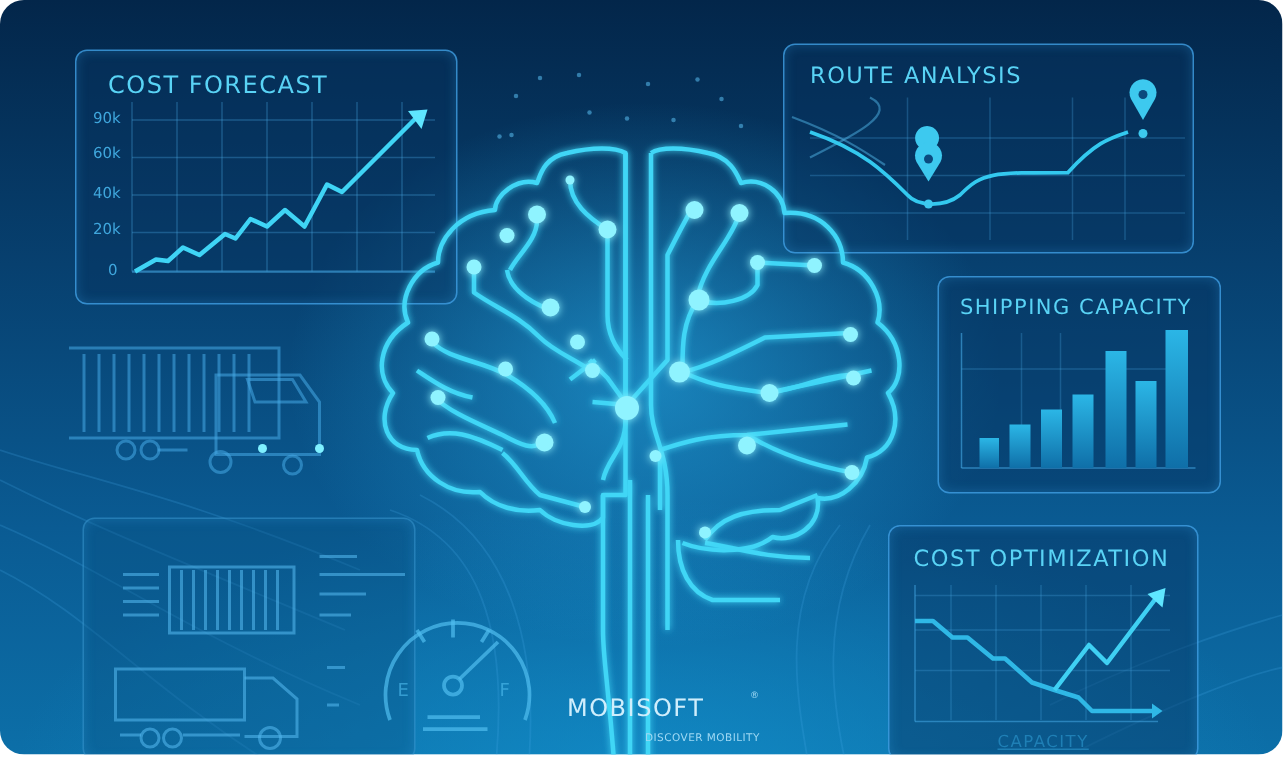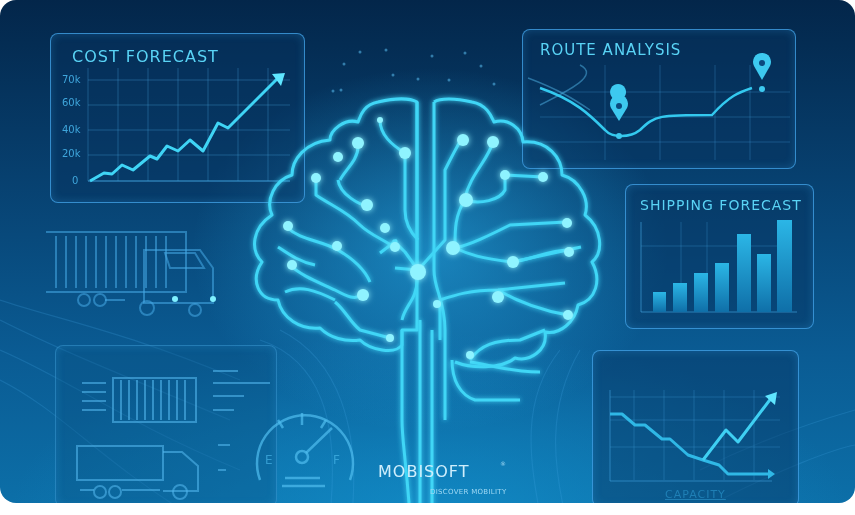--- a/index.html
+++ b/index.html
@@ -59,21 +59,21 @@
         <circle cx="449" cy="80" r="1.5"></circle>
       <circle cx="481" cy="66" r="1.5"></circle>
         <circle cx="494" cy="84" r="1.5"></circle>
       <circle cx="333" cy="91" r="1.5"></circle>
         <circle cx="341" cy="90" r="1.5"></circle>
     </g>
   </svg>
 
   <div class="panel" style="left:50px;top:33px;width:253px;height:168px;"></div>
   <div class="panel-title" style="left:72px;top:47px;font-size:16px;">COST FORECAST</div>
-  <div class="tick" style="left:62px;top:74px;">70k</div>
+  <div class="tick" style="left:62px;top:74px;">90k</div>
   <div class="tick" style="left:62px;top:97px;">60k</div>
   <div class="tick" style="left:62px;top:124px;">40k</div>
   <div class="tick" style="left:62px;top:148px;">20k</div>
   <div class="tick" style="left:72px;top:175px;">0</div>
   <svg width="855" height="515" style="left:0;top:0">
     <g stroke="rgba(70,160,220,0.35)" stroke-width="1">
       <line x1="88" y1="80" x2="290" y2="80"></line>
         <line x1="88" y1="105" x2="290" y2="105"></line>
       <line x1="88" y1="130" x2="290" y2="130"></line>
         <line x1="88" y1="155" x2="290" y2="155"></line>
@@ -112,21 +112,21 @@
       <circle cx="619" cy="136" r="3"></circle>
     </g>
     <g fill="#3dc9ef">
       <path d="M754 66 A9 9 0 1 1 770 66 L762 80 Z"></path>
       <circle cx="762" cy="63" r="3" fill="#0b4a7e"></circle>
       <circle cx="762" cy="89" r="3"></circle>
     </g>
   </svg>
 
   <div class="panel" style="left:625px;top:184px;width:187px;height:143px;"></div>
-  <div class="panel-title" style="left:640px;top:197px;font-size:14px;">SHIPPING FORECAST</div>
+  <div class="panel-title" style="left:640px;top:197px;font-size:14px;">SHIPPING CAPACITY</div>
   <svg width="855" height="515" style="left:0;top:0">
     <g stroke="rgba(70,160,220,0.3)" stroke-width="1">
       <line x1="681" y1="222" x2="681" y2="312"></line>
         <line x1="707" y1="222" x2="707" y2="312"></line>
       <line x1="641" y1="246" x2="780" y2="246"></line>
     </g>
     <line x1="641" y1="222" x2="641" y2="312" stroke="rgba(70,170,230,0.6)"></line>
     <line x1="641" y1="312" x2="797" y2="312" stroke="rgba(70,170,230,0.6)"></line>
     <defs>
       <linearGradient id="barg" x1="0" y1="0" x2="0" y2="1">
@@ -139,20 +139,21 @@
       <rect x="673" y="283" width="14" height="29"></rect>
       <rect x="694" y="273" width="14" height="39"></rect>
       <rect x="715" y="263" width="14" height="49"></rect>
       <rect x="737" y="234" width="14" height="78"></rect>
       <rect x="757" y="254" width="14" height="58"></rect>
       <rect x="777" y="220" width="15" height="92"></rect>
     </g>
   </svg>
 
   <div class="panel" style="left:592px;top:350px;width:205px;height:155px;"></div>
+  <div class="panel-title" style="left:609px;top:363px;">COST OPTIMIZATION</div>
   <svg width="855" height="515" style="left:0;top:0">
     <g stroke="rgba(70,160,220,0.3)" stroke-width="1">
       <line x1="610" y1="397" x2="780" y2="397"></line>
         <line x1="610" y1="420" x2="780" y2="420"></line>
       <line x1="610" y1="447" x2="780" y2="447"></line>
       <line x1="634" y1="390" x2="634" y2="480"></line>
         <line x1="664" y1="390" x2="664" y2="480"></line>
       <line x1="694" y1="390" x2="694" y2="480"></line>
         <line x1="724" y1="390" x2="724" y2="480"></line>
       <line x1="754" y1="390" x2="754" y2="480"></line>

